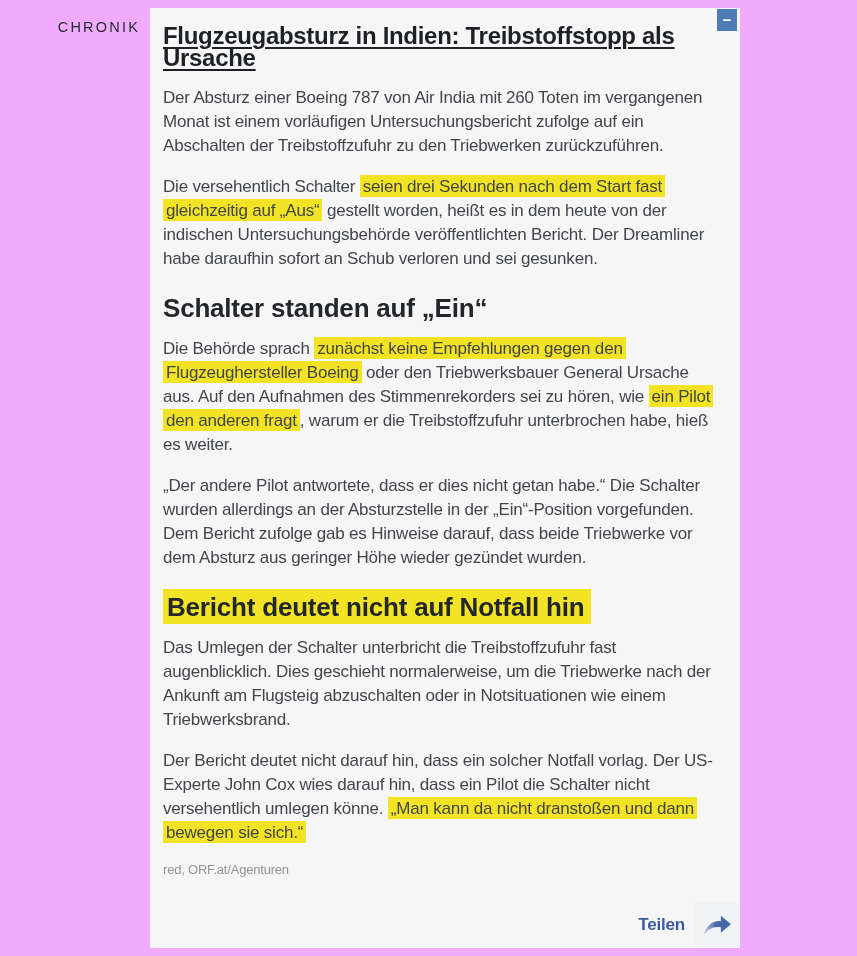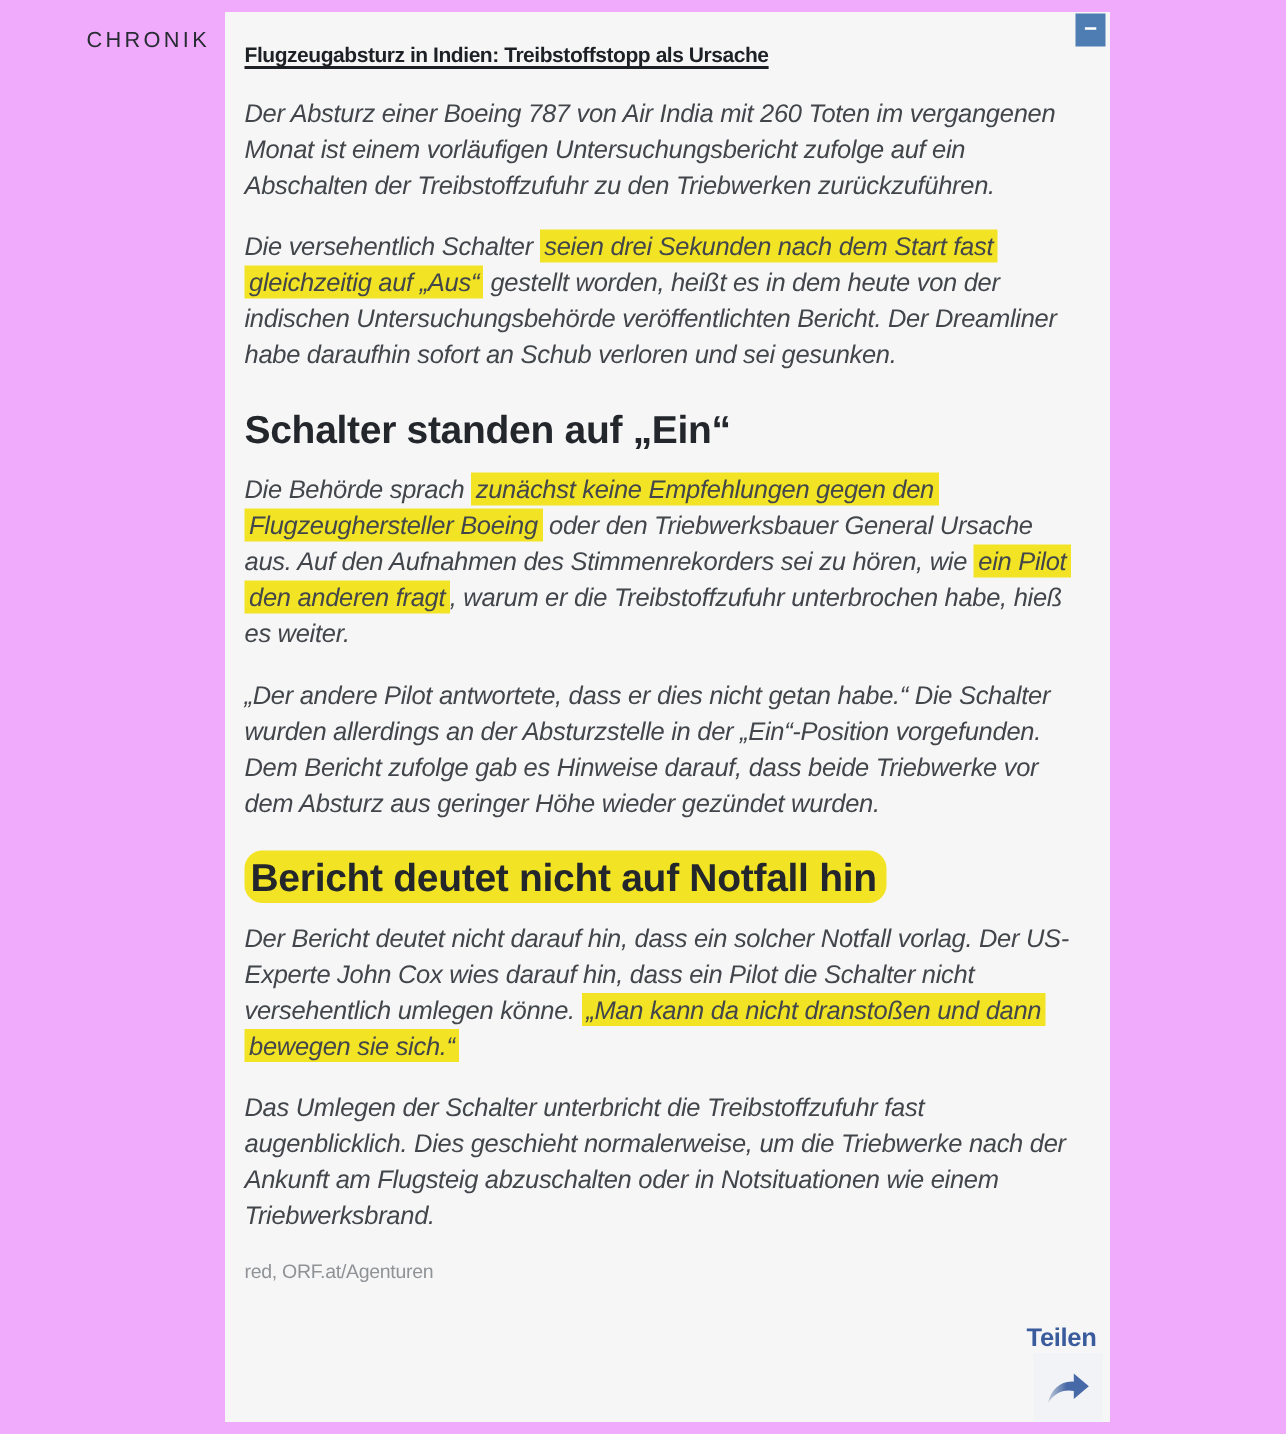--- a/index.html
+++ b/index.html
@@ -32,46 +32,46 @@
   .collapse-btn{
     position:absolute;top:1px;right:3px;width:20px;height:22px;
     background:var(--btn-blue);border:none;cursor:pointer;
     display:flex;align-items:center;justify-content:center;
   }
   .collapse-btn .minus{
     color:#ffffff;font-size:15px;font-weight:700;line-height:1;
     transform:translateY(-1px);
   }
   h1.headline{
-    font-size:14px;line-height:22px;font-weight:700;
+    font-size:24px;line-height:22px;font-weight:700;
     color:var(--head-text);letter-spacing:-0.3px;
     text-decoration:underline;text-decoration-thickness:2px;text-underline-offset:3px;
     margin:0 0 17px;cursor:pointer;max-width:560px;
   }
   .article-body p{
     font-size:17px;line-height:24px;color:var(--body-text);
-    letter-spacing:-0.2px;margin:0 0 17px;max-width:555px;font-style:italic;
+    letter-spacing:-0.2px;margin:0 0 17px;max-width:555px;
   }
   .article-body h2{
     font-size:26px;line-height:22px;font-weight:700;color:#23272c;
     letter-spacing:-0.2px;margin:26px 0 18px;max-width:555px;
   }
   .hl{
     background:var(--highlight);
     padding:2px 3px 1px;
     -webkit-box-decoration-break:clone;box-decoration-break:clone;
   }
-  h2 .hl{padding:3px 7px 2px 4px;border-radius:12px;}
+  h2 .hl{padding:3px 7px 2px 4px;}
   .credit{
     font-size:13px;color:var(--credit-gray);letter-spacing:-0.2px;
     margin-top:17px;
   }
   .share{
     position:absolute;right:0;bottom:0;
-    display:flex;align-items:center;cursor:pointer;flex-direction:column;
+    display:flex;align-items:center;cursor:pointer;
   }
   .share-label{
     font-size:17px;font-weight:700;color:var(--link-blue);
     letter-spacing:-0.2px;margin-right:9px;
   }
   .share-iconbox{
     width:46px;height:46px;background:#f1f3f6;
     display:flex;align-items:center;justify-content:center;
   }
   .share-iconbox svg{display:block;}
@@ -91,22 +91,22 @@
 
     <h1 class="headline">Flugzeugabsturz in Indien: Treibstoffstopp als Ursache</h1>
 
     <div class="article-body">
         <p><span>Der Absturz einer Boeing 787 von Air India mit 260 Toten im vergangenen Monat ist einem vorläufigen Untersuchungsbericht zufolge auf ein Abschalten der Treibstoffzufuhr zu den Triebwerken zurückzuführen.</span></p>
         <p><span>Die versehentlich Schalter </span><span class="hl">seien drei Sekunden nach dem Start fast gleichzeitig auf „Aus“</span><span> gestellt worden, heißt es in dem heute von der indischen Untersuchungsbehörde veröffentlichten Bericht. Der Dreamliner habe daraufhin sofort an Schub verloren und sei gesunken.</span></p>
         <h2><span>Schalter standen auf „Ein“</span></h2>
         <p><span>Die Behörde sprach </span><span class="hl">zunächst keine Empfehlungen gegen den Flugzeughersteller Boeing</span><span> oder den Triebwerksbauer General Ursache aus. Auf den Aufnahmen des Stimmenrekorders sei zu hören, wie </span><span class="hl">ein Pilot den anderen fragt</span><span>, warum er die Treibstoffzufuhr unterbrochen habe, hieß es weiter.</span></p>
         <p><span>„Der andere Pilot antwortete, dass er dies nicht getan habe.“ Die Schalter wurden allerdings an der Absturzstelle in der „Ein“-Position vorgefunden. Dem Bericht zufolge gab es Hinweise darauf, dass beide Triebwerke vor dem Absturz aus geringer Höhe wieder gezündet wurden.</span></p>
         <h2><span class="hl">Bericht deutet nicht auf Notfall hin</span></h2>
+        <p><span>Das Umlegen der Schalter unterbricht die Treibstoffzufuhr fast augenblicklich. Dies geschieht normalerweise, um die Triebwerke nach der Ankunft am Flugsteig abzuschalten oder in Notsituationen wie einem Triebwerksbrand.</span></p>
         <p><span>Der Bericht deutet nicht darauf hin, dass ein solcher Notfall vorlag. Der US-Experte John Cox wies darauf hin, dass ein Pilot die Schalter nicht versehentlich umlegen könne. </span><span class="hl">„Man kann da nicht dranstoßen und dann bewegen sie sich.“</span></p>
-        <p><span>Das Umlegen der Schalter unterbricht die Treibstoffzufuhr fast augenblicklich. Dies geschieht normalerweise, um die Triebwerke nach der Ankunft am Flugsteig abzuschalten oder in Notsituationen wie einem Triebwerksbrand.</span></p>
       </div>
 
     <div class="credit">red, ORF.at/Agenturen</div>
 
     <div class="share">
       <span class="share-label">Teilen</span>
       <span class="share-iconbox">
         <svg width="34" height="34" viewBox="0 0 44 44" aria-hidden="true">
           <defs>
             <linearGradient id="arrowgrad" x1="0" y1="0" x2="1" y2="0">

